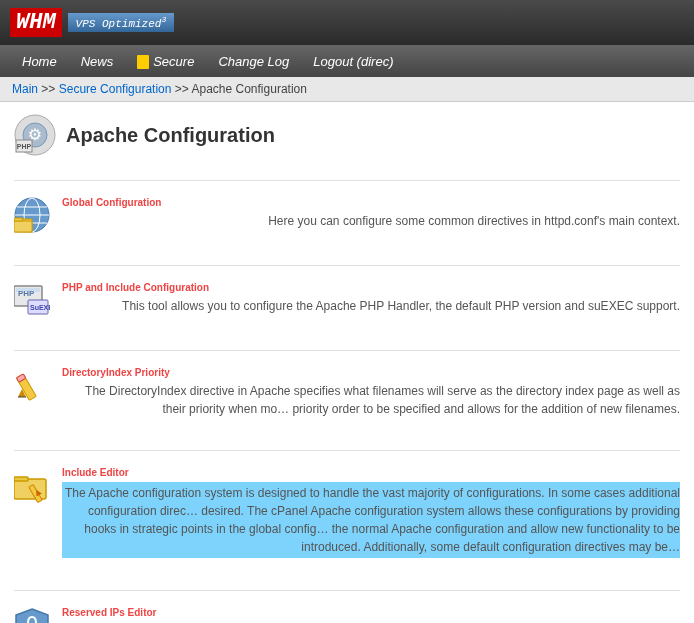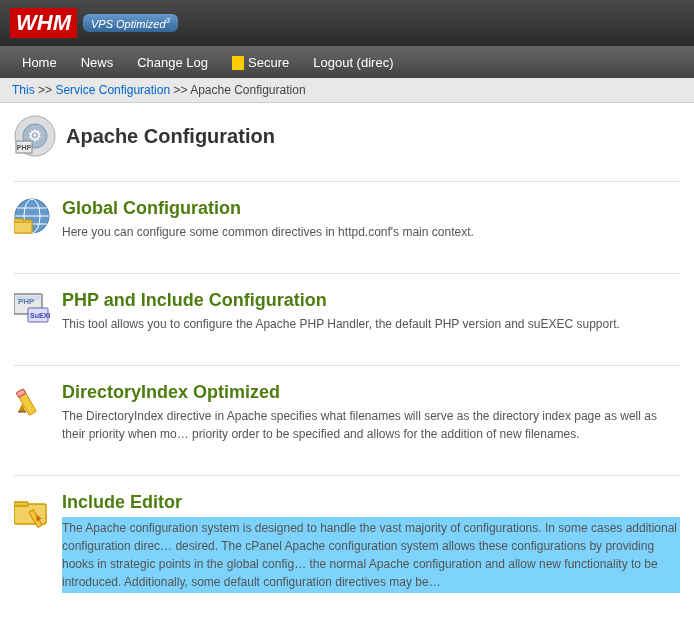--- a/index.html
+++ b/index.html
@@ -4,47 +4,49 @@
   <style>
     * { margin: 0; padding: 0; box-sizing: border-box; }
     body { font-family: Arial, Helvetica, sans-serif; font-size: 12px; background: #fff; width: 694px; }
 
     
     .header {
       background: linear-gradient(to bottom, #4a4a4a, #2a2a2a);
       padding: 8px 10px;
       display: flex;
       align-items: center;
+      font-family: Liberation Mono, monospace;
     }
     .whm-logo {
       font-size: 22px;
       font-weight: bold;
       color: #fff;
       background: #cc0000;
       padding: 2px 6px;
       margin-right: 6px;
       font-style: italic;
     }
     .vps-badge {
       background: linear-gradient(to bottom, #6699cc, #336699);
       color: #fff;
       font-size: 11px;
       padding: 2px 8px;
-      border-radius: 6px;
+      border-radius: 0;
       font-style: italic;
     }
     .vps-badge sup { font-size: 8px; }
 
     
     .navbar {
       background: linear-gradient(to bottom, #666, #444);
       display: flex;
       align-items: center;
       padding: 0 10px;
       height: 32px;
+      font-style: italic;
     }
     .navbar a {
       color: #fff;
       text-decoration: none;
       padding: 6px 12px;
       font-size: 13px;
       display: inline-flex;
       align-items: center;
       gap: 4px;
     }
@@ -104,31 +106,32 @@
       width: 36px;
       height: 36px;
       margin-right: 12px;
       flex-shrink: 0;
       display: flex;
       align-items: center;
       justify-content: center;
     }
     .section-body { flex: 1; }
     .section-title {
-      font-size: 18px;
+      font-size: 10px;
       font-weight: bold;
-      color: #4d7c0f;
+      color: #ef4444;
       text-decoration: none;
       display: block;
       margin-bottom: 4px;
     }
     .section-desc {
       font-size: 12px;
       color: #555;
       line-height: 1.5;
+      text-align: right;
     }
 
     
     .include-highlight {
       background: #7dd3fc;
       padding: 2px 0;
     }
 
     .icon-apache {
       width: 42px; height: 42px;
@@ -149,32 +152,32 @@
 <div class="header">
   <span class="whm-logo">WHM</span>
   <span class="vps-badge">
     <span>VPS Optimized</span><sup>3</sup>
   </span>
 </div>
 
 <nav class="navbar">
   <a href="#">Home</a>
   <a href="#">News</a>
-  <a href="#">Change Log</a>
   <a href="#">
     <span class="secure-icon"></span>
     <span>Secure</span>
   </a>
+  <a href="#">Change Log</a>
   <a href="#">Logout (direc)</a>
 </nav>
 
 <div class="breadcrumb">
-  <a href="#">This</a>
+  <a href="#">Main</a>
   <span> &gt;&gt; </span>
-  <a href="#">Service Configuration</a>
+  <a href="#">Secure Configuration</a>
   <span> &gt;&gt; </span>
   <span>Apache Configuration</span>
 </div>
 
 <div class="main-content">
 
   <div class="page-title-area">
     <div class="page-title-icon icon-apache">
       <svg width="42" height="42" viewBox="0 0 42 42">
 
@@ -235,21 +238,21 @@
     <div class="section-icon">
       <svg width="36" height="36" viewBox="0 0 36 36">
 
         <rect x="8" y="4" width="8" height="26" fill="#f5c842" stroke="#cc9900" stroke-width="1" rx="1" transform="rotate(-30 18 18)"></rect>
         <polygon points="4,30 8,22 12,30" fill="#cc8800"></polygon>
         <rect x="8" y="4" width="8" height="5" fill="#ffaaaa" stroke="#cc4444" stroke-width="1" rx="1" transform="rotate(-30 18 18)"></rect>
         <line x1="4" y1="30" x2="12" y2="30" stroke="#444" stroke-width="1"></line>
       </svg>
     </div>
     <div class="section-body">
-      <a href="#" class="section-title">DirectoryIndex Optimized</a>
+      <a href="#" class="section-title">DirectoryIndex Priority</a>
       <p class="section-desc">The DirectoryIndex directive in Apache specifies what filenames will serve as the directory index page as well as their priority when mo… priority order to be specified and allows for the addition of new filenames.</p>
     </div>
   </div>
 
   <hr class="section-divider">
 
   <div class="section-item">
     <div class="section-icon">
       <svg width="36" height="36" viewBox="0 0 36 36">
 

